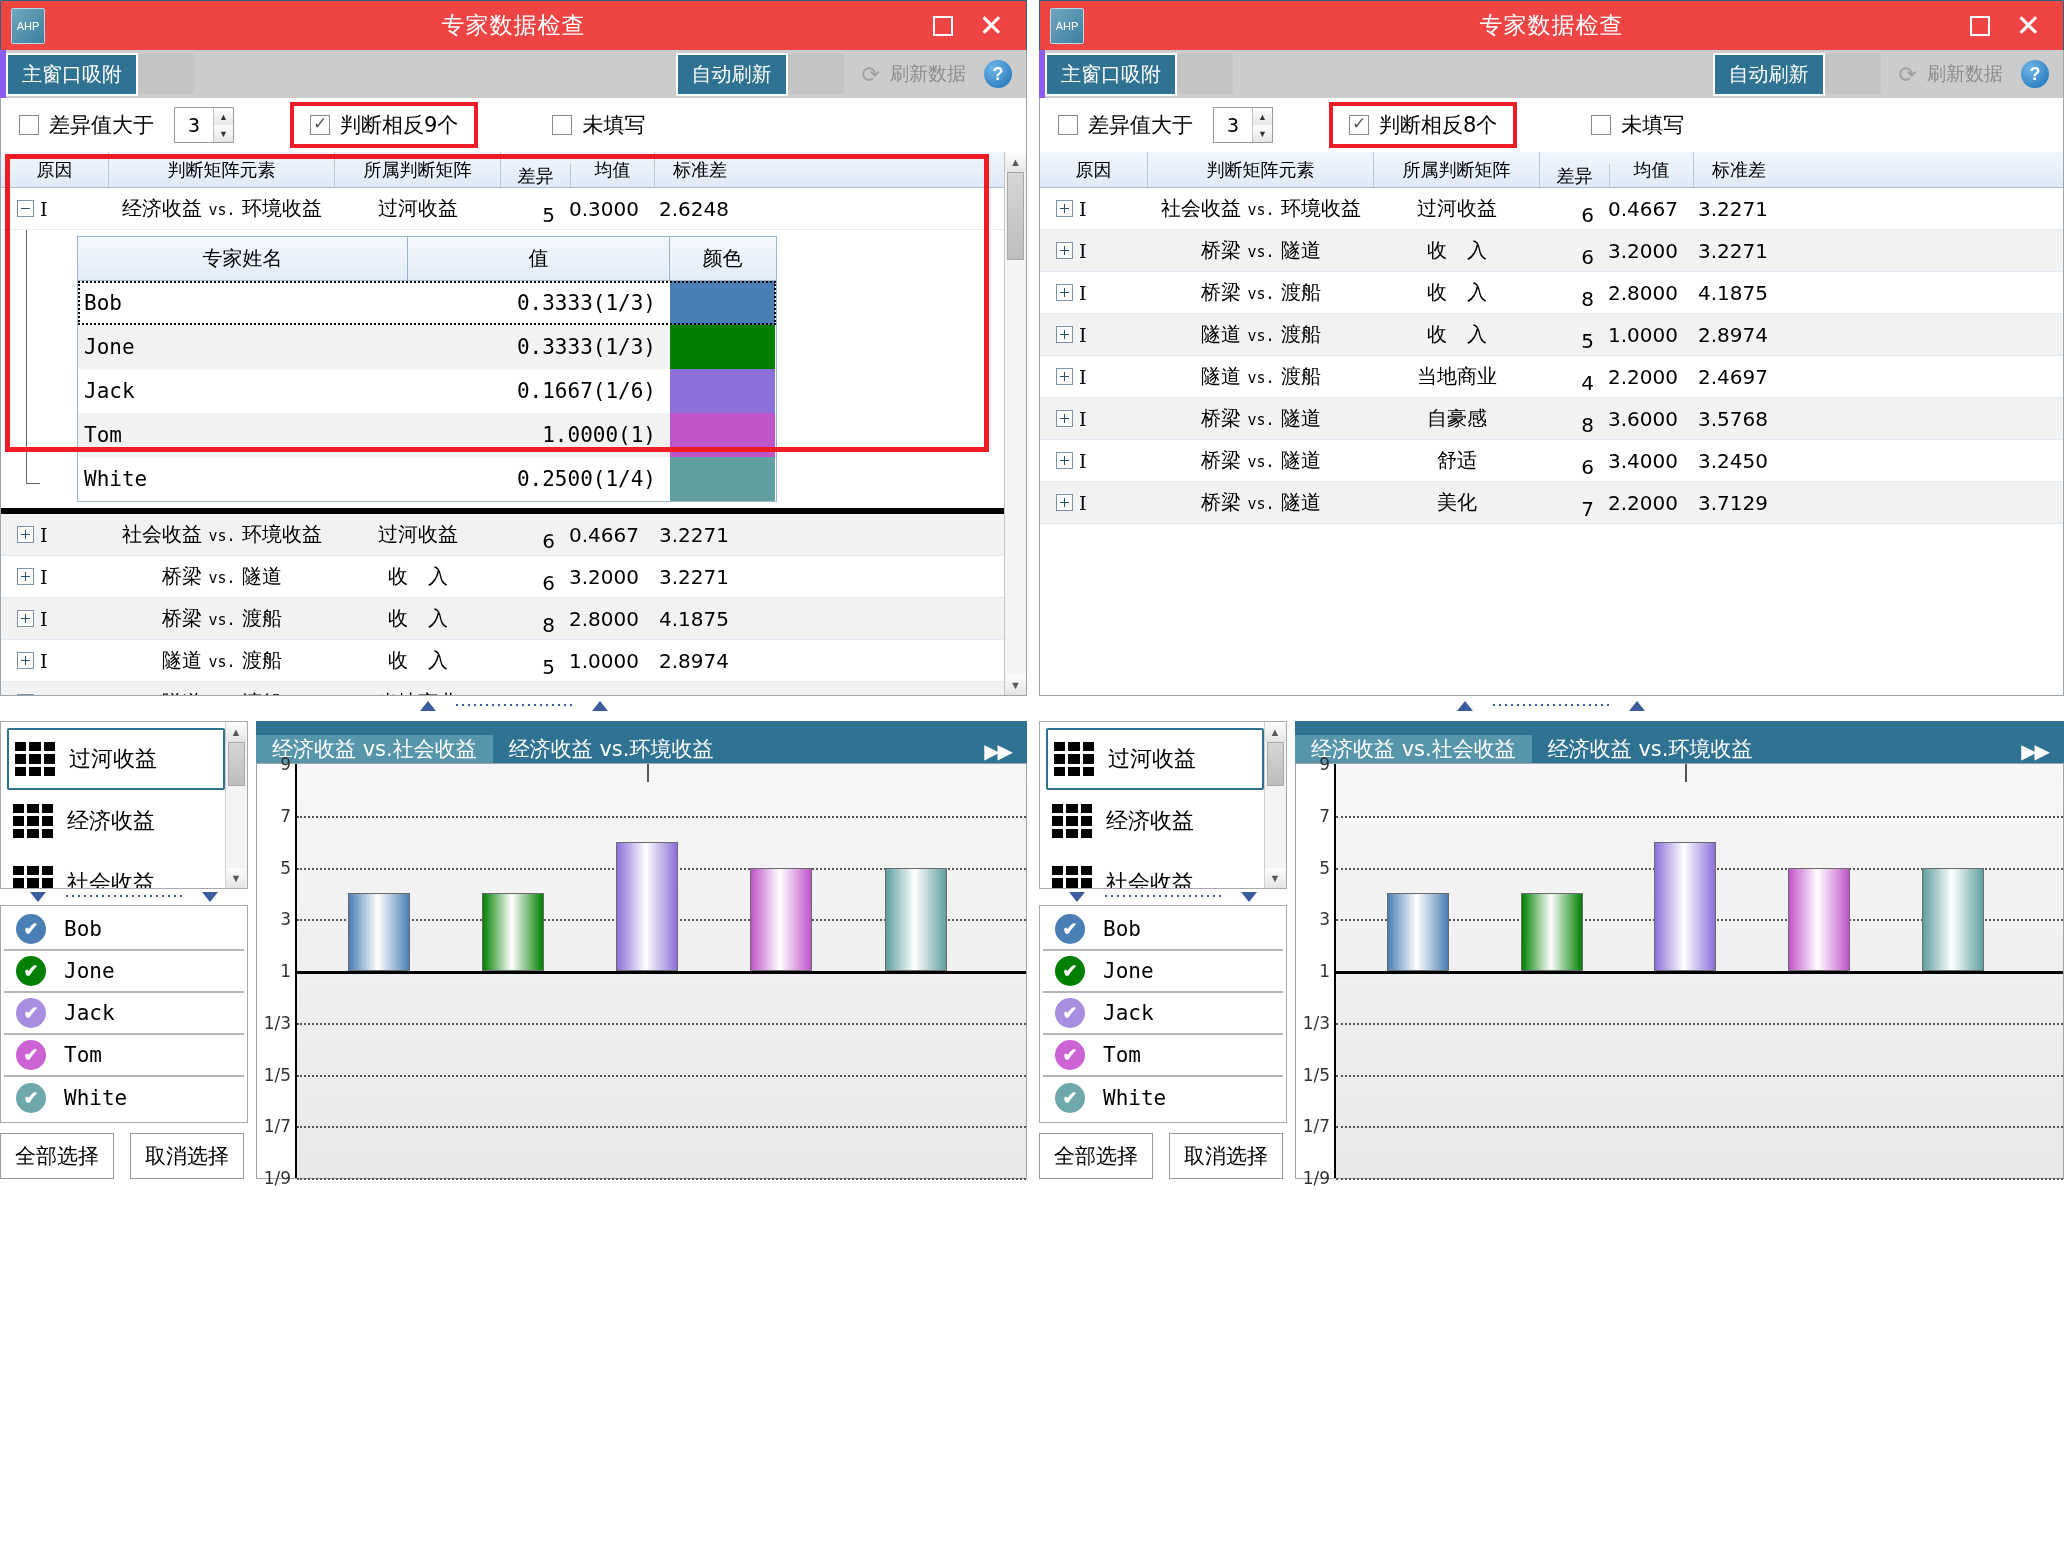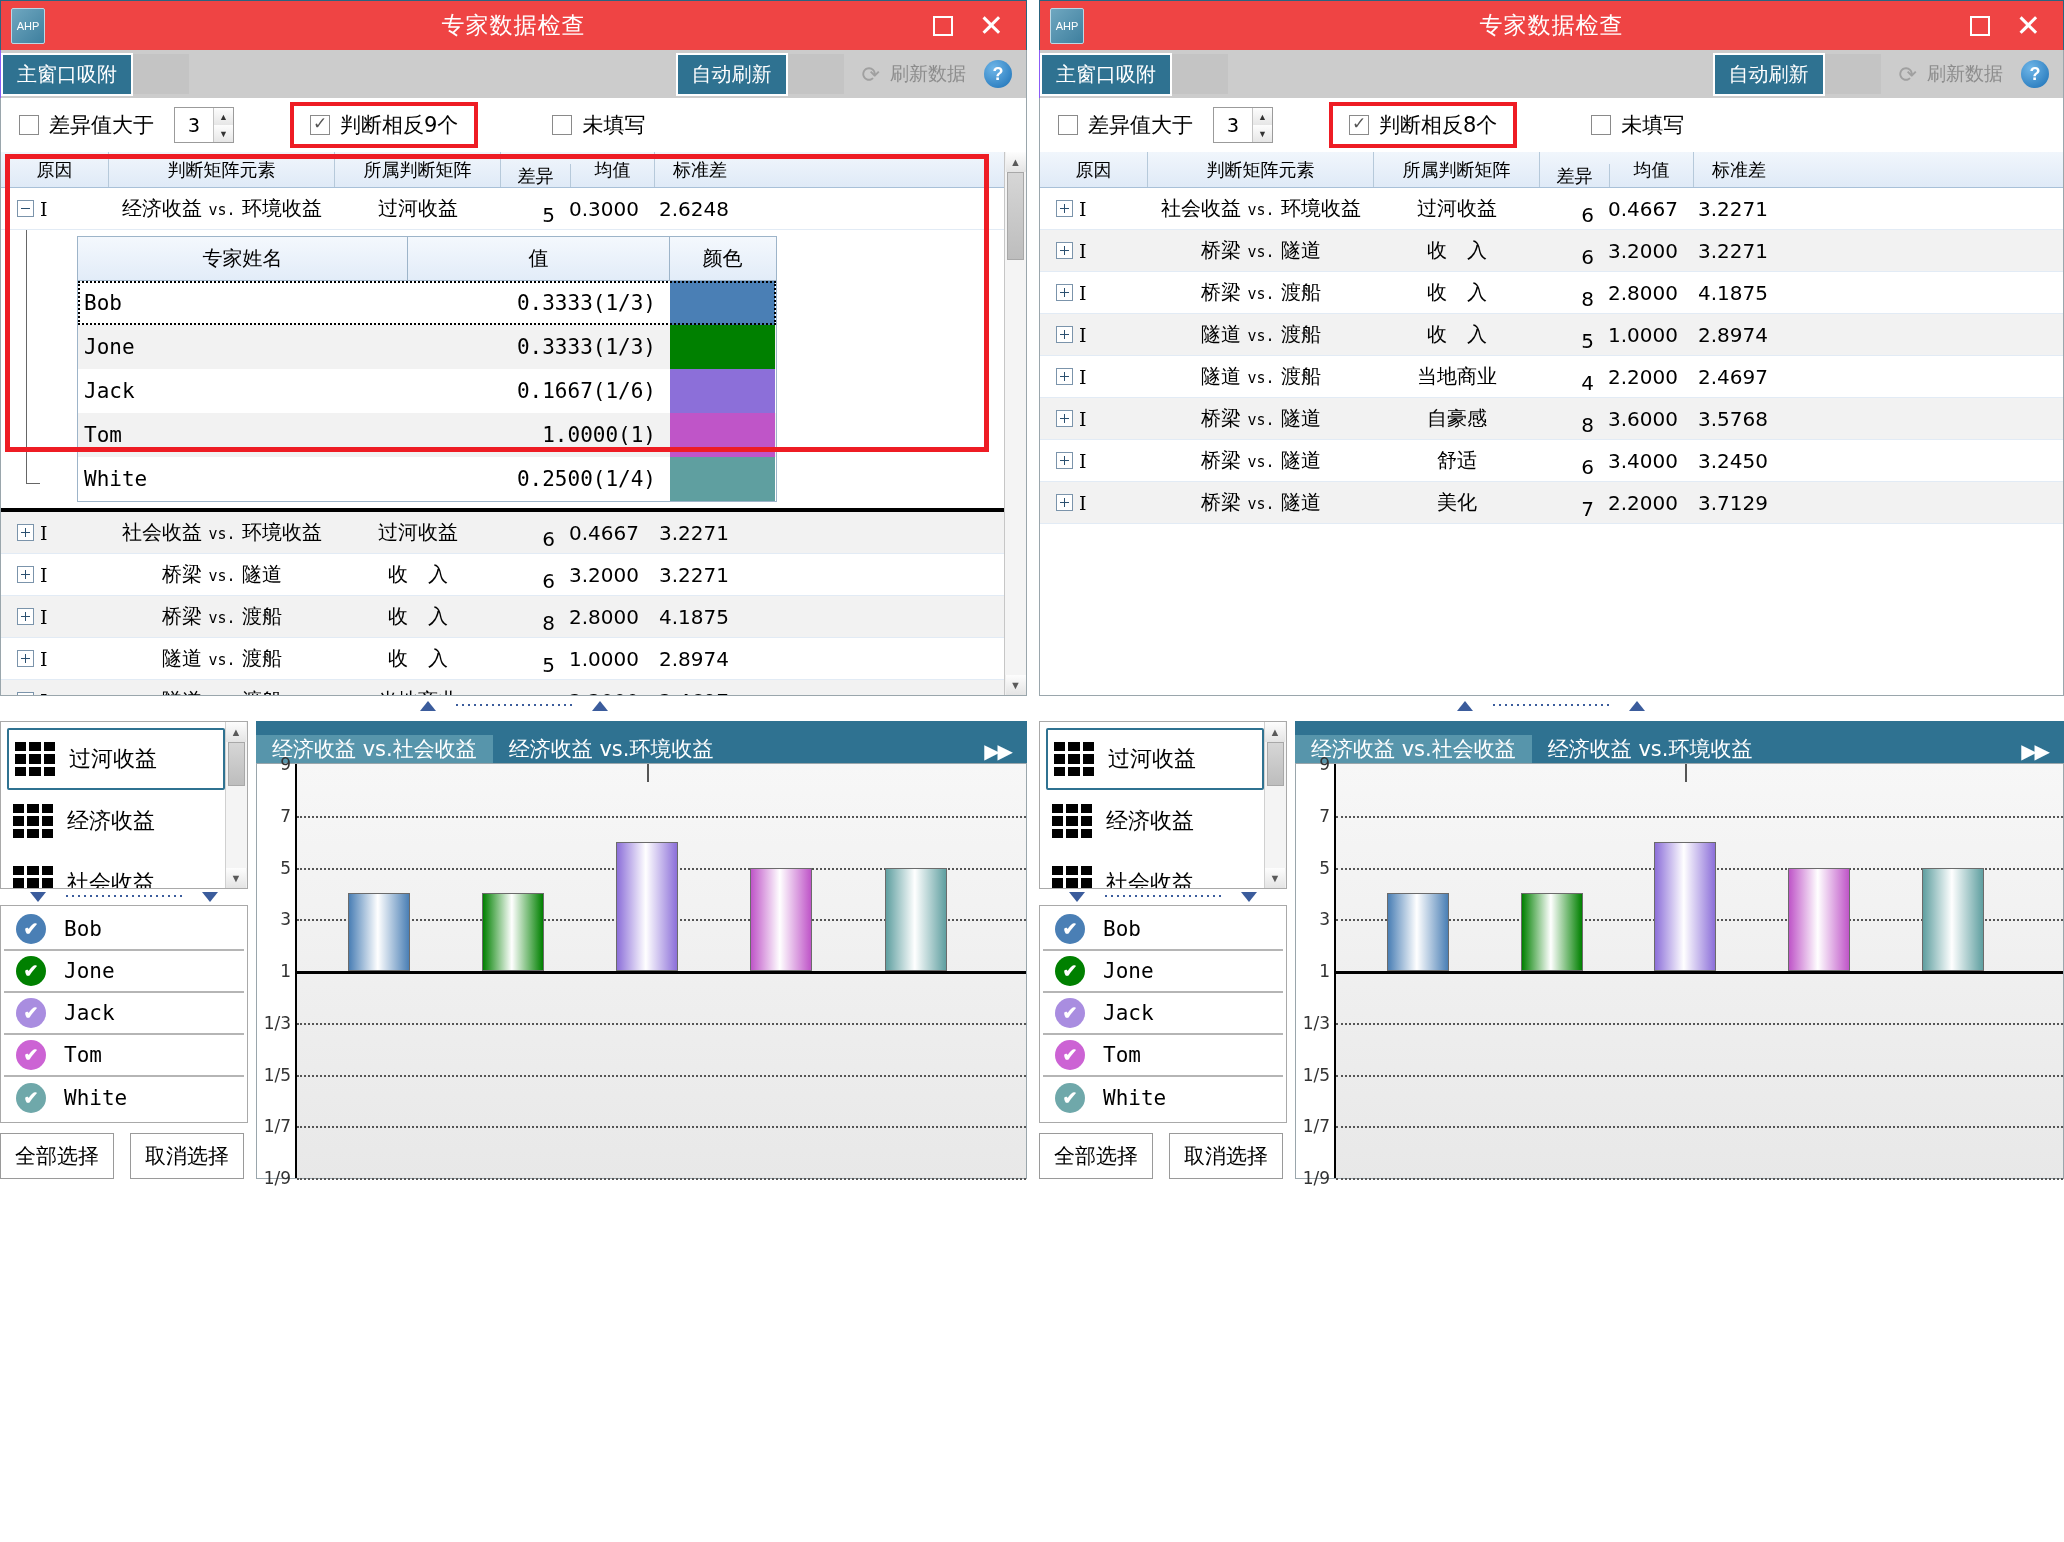--- a/index.html
+++ b/index.html
@@ -60,21 +60,21 @@
   .btn-restore {
     width: 20px; height: 20px; border: 2px solid #ffffff; background: transparent;
   }
   .btn-close { font-size: 30px; font-weight: 300; color:#fff; }
 
   
   .toolbar {
     height: 48px;
     background: #cccccc;
     display: flex; align-items: center;
-    border-left: 1px solid #8b5cf6;
+    border-left: 6px solid #8b5cf6;
     border-right: 1px solid #9aa6ac;
     position: relative;
   }
   .tb-group { display: flex; align-items: center; height: 40px; background: #c4c4c4; }
   .tb-toggle {
     background: #2f7291; color: #ffffff; font-size: 20px;
     padding: 6px 14px; border: 2px solid #ffffff;
     font-family: "DejaVu Sans", sans-serif;
     white-space: nowrap;
   }
@@ -172,21 +172,21 @@
   }
   .exp-box.plus::after {
     content:""; position: absolute; left: 7px; top: 3px; width: 1px; height: 9px; background:#2b5070;
   }
   .exp-label { font-size: 19px; font-family: "DejaVu Serif", serif; }
   .elem-txt { width: 226px; text-align: center; font-size: 20px; }
   .vs { font-size: 15px; font-family: "DejaVu Sans Mono", monospace; }
 
   
   .subrow-wrap {
-    border-bottom: 4px solid #000000;
+    border-bottom: 6px solid #000000;
     background: #ffffff;
     padding: 0 0 0 0;
     display: flex;
     text-align: right;
   }
   .tree-spine { width: 36px; position: relative; }
   .tree-spine::before {
     content:""; position: absolute; left: 25px; top: 0; bottom: 24px; width: 1px; background:#666;
   }
   .tree-spine::after {

